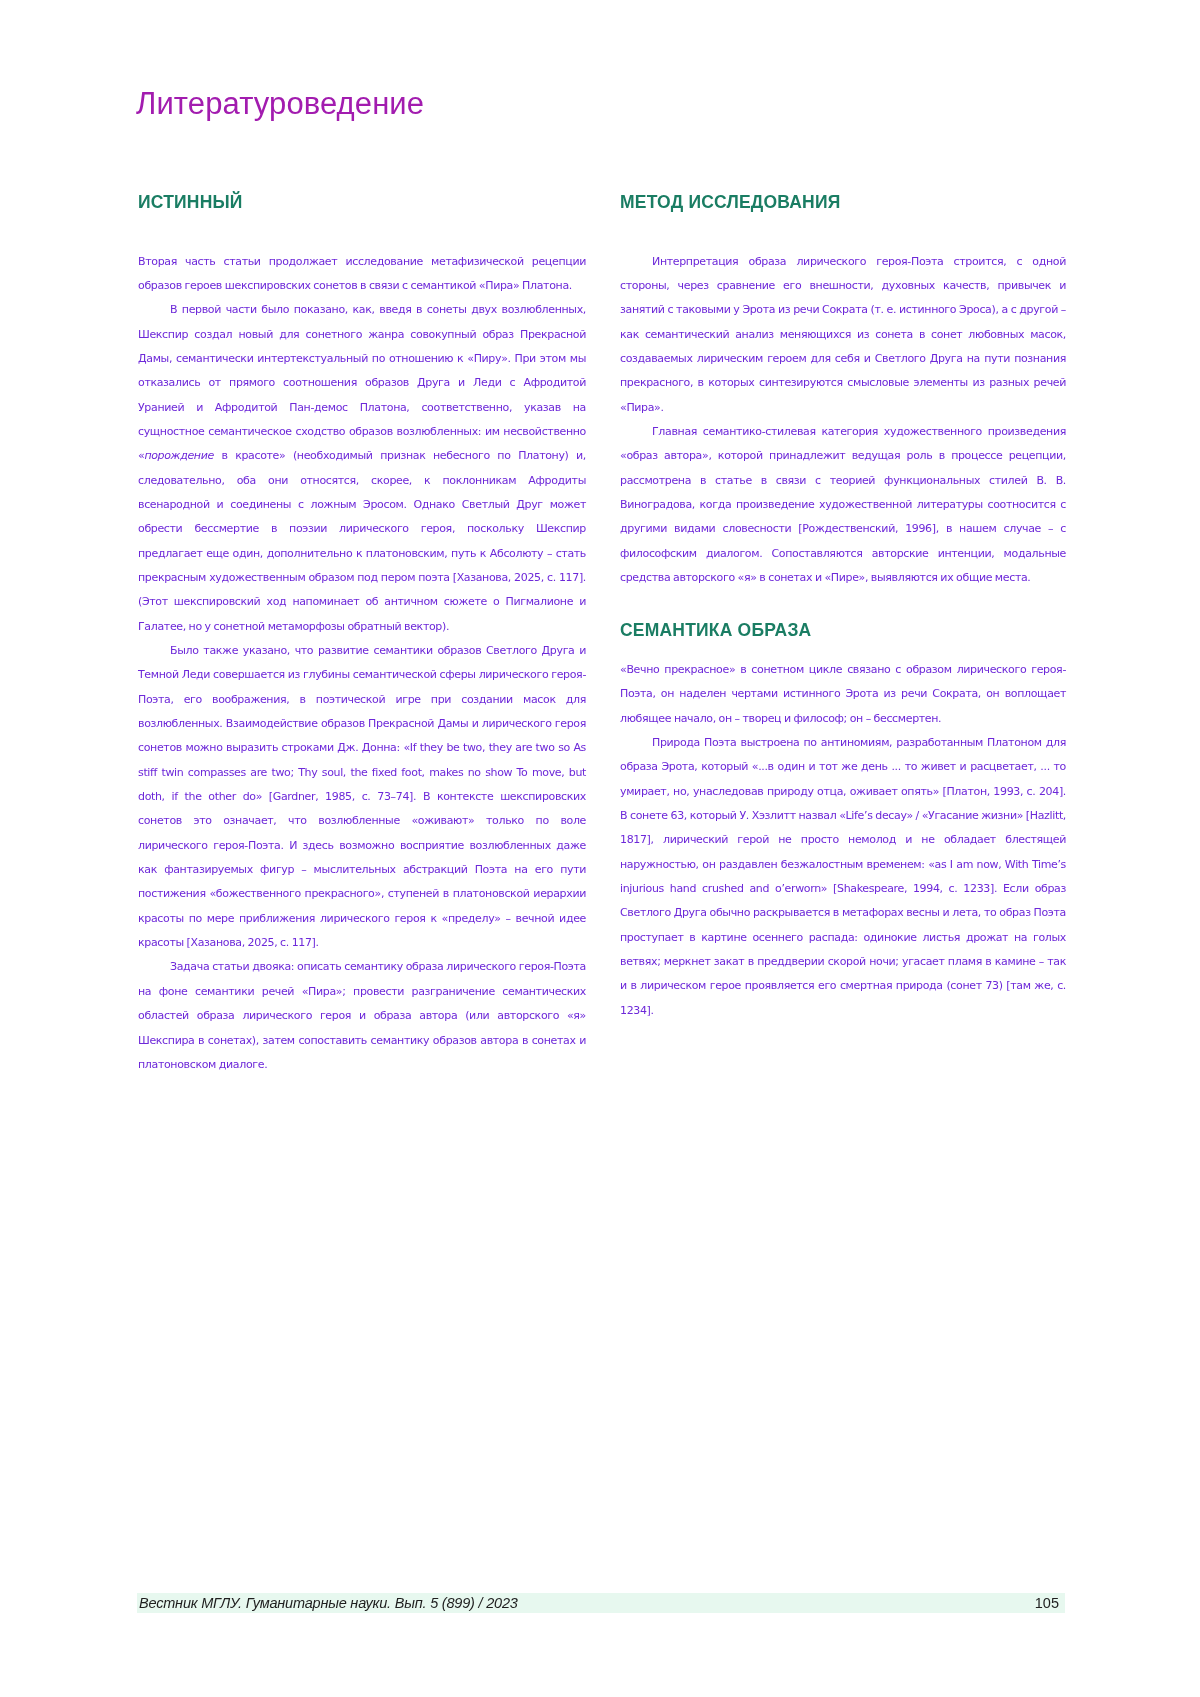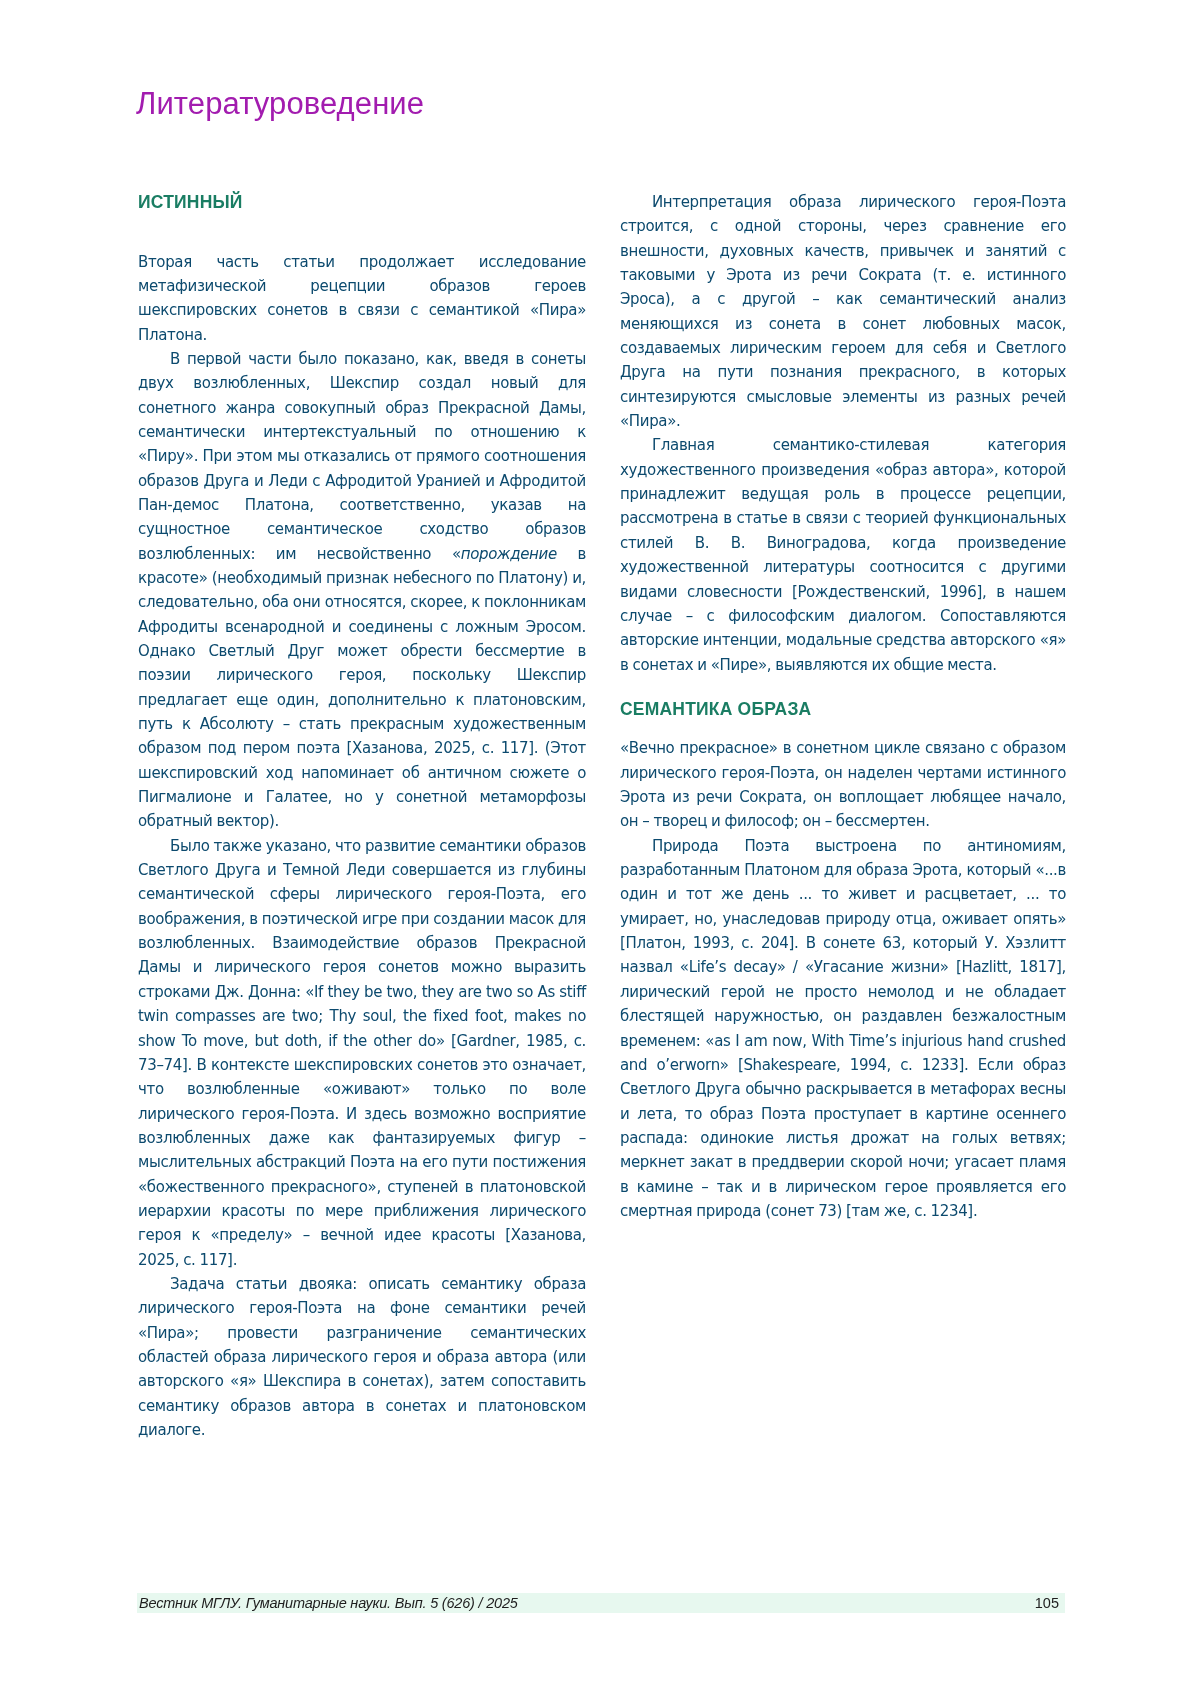--- a/index.html
+++ b/index.html
@@ -16,28 +16,28 @@
     .col-left { left: 138px; }
     .col-right { left: 620px; width: 446px; }
 
     .heading {
       font-family: "Liberation Sans", sans-serif;
       font-weight: bold; font-size: 17.5px; color: #1a7d63; letter-spacing: 0.2px;
       line-height: 24.5px;
     }
     .heading.h-intro { margin-bottom: 35px; }
     .heading.h-method { margin-bottom: 35px; }
-    .heading.h-sem { margin-top: 20px; margin-bottom: 15px; }
+    .heading.h-sem { margin-top: 28px; margin-bottom: 15px; }
 
     p.body {
       font-family: "DejaVu Sans", sans-serif;
-      font-size: 15px; line-height: 24.35px; text-align: justify;
+      font-size: 11px; line-height: 24.35px; text-align: justify;
       letter-spacing: -0.35px; word-spacing: -0.4px;
       hyphens: manual;
-      color: #0c4a6e;
+      color: #6d28d9;
     }
     p.body.indent { text-indent: 32px; }
     p.body em { font-style: italic; }
 
     .footer {
       position: absolute; left: 137px; top: 1593px; width: 928px; height: 20px;
       background: #e7f8ef;
       display: flex; justify-content: space-between; align-items: center;
       font-family: "Liberation Sans", sans-serif;
       font-size: 14.5px; color: #1e1e1e;
@@ -52,26 +52,27 @@
 
 <div class="col col-left">
   <div class="heading h-intro">ИСТИННЫЙ</div>
   <p class="body">Вторая часть статьи продолжает исследование метафизической рецепции образов героев шекспировских сонетов в связи с семантикой «Пира» Платона.</p>
   <p class="body indent"><span>В первой части было показано, как, введя в сонеты двух возлюбленных, Шекспир создал новый для сонетного жанра совокупный образ Прекрасной Дамы, семантически интертекстуальный по отношению к «Пиру». При этом мы отказались от прямого соотношения образов Друга и Леди с Афродитой Уранией и Афродитой Пан-демос Платона, соответственно, указав на сущностное семантическое сходство образов возлюбленных: им несвойственно «</span><em>порождение</em><span> в красоте» (необходимый признак небесного по Платону) и, следовательно, оба они относятся, скорее, к поклонникам Афродиты всенародной и соединены с ложным Эросом. Однако Светлый Друг может обрести бессмертие в поэзии лирического героя, поскольку Шекспир предлагает еще один, дополнительно к платоновским, путь к Абсолюту – стать прекрасным художественным образом под пером поэта [Хазанова, 2025, с. 117]. (Этот шекспировский ход напоминает об античном сюжете о Пигмалионе и Галатее, но у сонетной метаморфозы обратный вектор).</span></p>
   <p class="body indent">Было также указано, что развитие семантики образов Светлого Друга и Темной Леди совершается из глубины семантической сферы лирического героя-Поэта, его воображения, в поэтической игре при создании масок для возлюбленных. Взаимодействие образов Прекрасной Дамы и лирического героя сонетов можно выразить строками Дж. Донна: «If they be two, they are two so As stiff twin compasses are two; Thy soul, the fixed foot, makes no show To move, but doth, if the other do» [Gardner, 1985, c. 73–74]. В контексте шекспировских сонетов это означает, что возлюбленные «оживают» только по воле лирического героя-Поэта. И здесь возможно восприятие возлюбленных даже как фантазируемых фигур – мыслительных абстракций Поэта на его пути постижения «божественного прекрасного», ступеней в платоновской иерархии красоты по мере приближения лирического героя к «пределу» – вечной идее красоты [Хазанова, 2025, с. 117].</p>
   <p class="body indent">Задача статьи двояка: описать семантику образа лирического героя-Поэта на фоне семантики речей «Пира»; провести разграничение семантических областей образа лирического героя и образа автора (или авторского «я» Шекспира в сонетах), затем сопоставить семантику образов автора в сонетах и платоновском диалоге.</p>
 </div>
 
 <div class="col col-right">
+  <div class="heading h-method">МЕТОД ИССЛЕДОВАНИЯ</div>
   <p class="body indent">Интерпретация образа лирического героя-Поэта строится, с одной стороны, через сравнение его внешности, духовных качеств, привычек и занятий с таковыми у Эрота из речи Сократа (т. е. истинного Эроса), а с другой – как семантический анализ меняющихся из сонета в сонет любовных масок, создаваемых лирическим героем для себя и Светлого Друга на пути познания прекрасного, в которых синтезируются смысловые элементы из разных речей «Пира».</p>
   <p class="body indent">Главная семантико-стилевая категория художественного произведения «образ автора», которой принадлежит ведущая роль в процессе рецепции, рассмотрена в статье в связи с теорией функциональных стилей В. В. Виноградова, когда произведение художественной литературы соотносится с другими видами словесности [Рождественский, 1996], в нашем случае – с философским диалогом. Сопоставляются авторские интенции, модальные средства авторского «я» в сонетах и «Пире», выявляются их общие места.</p>
 
   <div class="heading h-sem">
     <div>СЕМАНТИКА ОБРАЗА</div>
   </div>
   <p class="body">«Вечно прекрасное» в сонетном цикле связано с образом лирического героя-Поэта, он наделен чертами истинного Эрота из речи Сократа, он воплощает любящее начало, он – творец и философ; он – бессмертен.</p>
   <p class="body indent">Природа Поэта выстроена по антиномиям, разработанным Платоном для образа Эрота, который «...в один и тот же день ... то живет и расцветает, ... то умирает, но, унаследовав природу отца, оживает опять» [Платон, 1993, с. 204]. В сонете 63, который У. Хэзлитт назвал «Life’s decay» / «Угасание жизни» [Hazlitt, 1817], лирический герой не просто немолод и не обладает блестящей наружностью, он раздавлен безжалостным временем: «as I am now, With Time’s injurious hand crushed and o’erworn» [Shakespeare, 1994, c. 1233]. Если образ Светлого Друга обычно раскрывается в метафорах весны и лета, то образ Поэта проступает в картине осеннего распада: одинокие листья дрожат на голых ветвях; меркнет закат в преддверии скорой ночи; угасает пламя в камине – так и в лирическом герое проявляется его смертная природа (сонет 73) [там же, с. 1234].</p>
 </div>
 
 <div class="footer">
-  <span class="journal">Вестник МГЛУ. Гуманитарные науки. Вып. 5 (626) / 2025</span>
+  <span class="journal">Вестник МГЛУ. Гуманитарные науки. Вып. 5 (899) / 2023</span>
   <span class="page-num">105</span>
 </div>
 
 </body></html>

